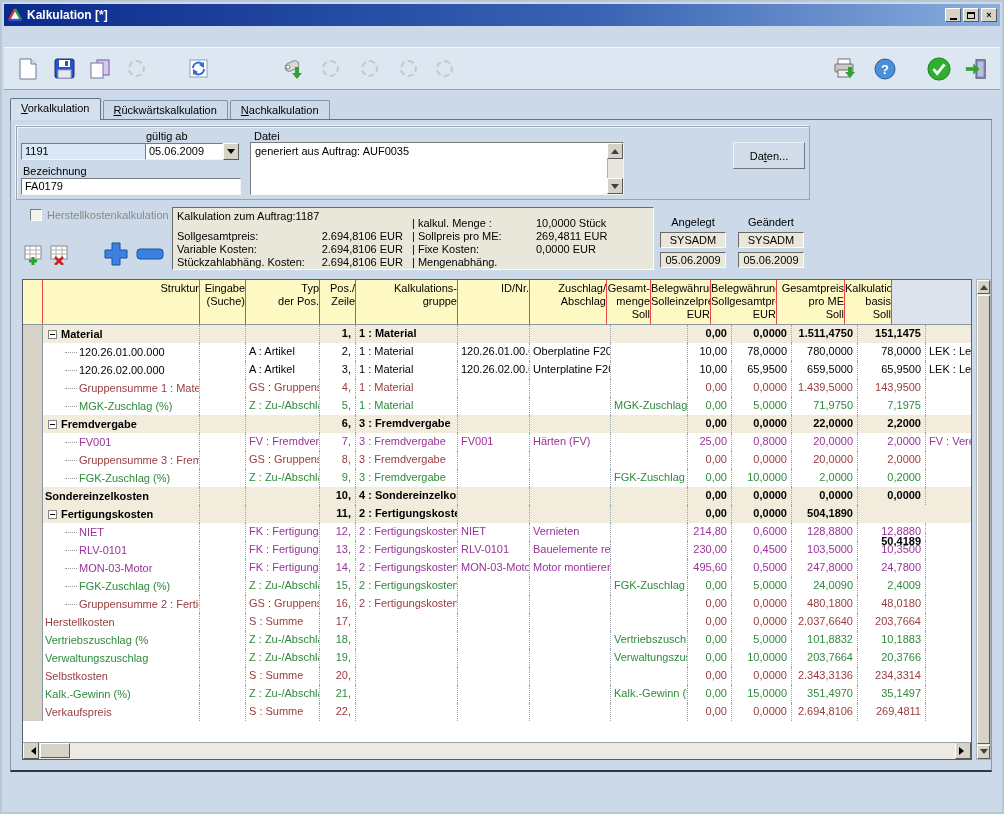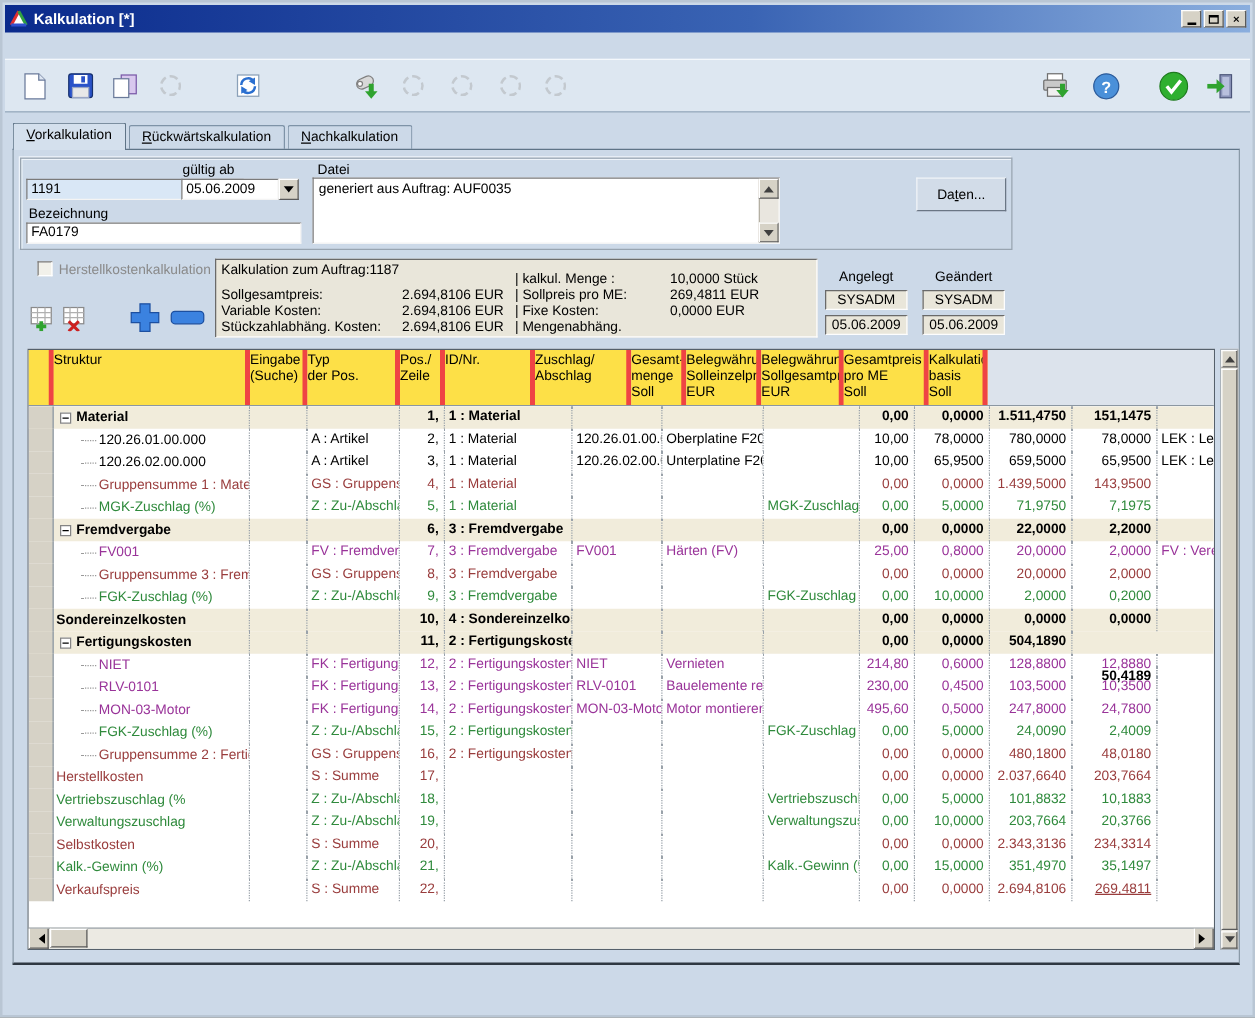--- a/index.html
+++ b/index.html
@@ -57,21 +57,21 @@
   .sl-label{display:inline-block;width:134px;}
   .sl-value{display:inline-block;width:92px;text-align:right;}
   .sr-label{display:inline-block;width:124px;}
   .audit{position:absolute;left:658px;top:214px;width:146px;}
   .audit-col{position:absolute;width:66px;text-align:center;}
   .audit-field{height:16px;background:#e9e6da;border:1px solid;border-color:#6a6a6a #fdfdfd #fdfdfd #6a6a6a;
     line-height:14px;margin-top:4px;}
   
   .datatable{position:absolute;left:20px;top:277px;width:950px;height:481px;border:1px solid #55606b;background:#fff;}
   .thead{display:flex;height:45px;border-bottom:1px solid #8b97a2;background:#dce3ec;}
-  .th{border-right:4px solid #ef4444;text-align:left;line-height:13px;padding-top:2px;overflow:hidden;white-space:nowrap;flex:none;background:#fde047;}
+  .th{border-right:1px solid #ef4444;text-align:right;line-height:13px;padding-top:2px;overflow:hidden;white-space:nowrap;flex:none;background:#fef9c3;}
   .tbody{position:relative;background:#fff;height:417px;overflow:hidden;}
   .trow{display:flex;height:18px;}
   .td{height:18px;line-height:17px;overflow:hidden;white-space:nowrap;border-right:1px dotted #9aa2aa;
     padding:0 3px;flex:none;}
   .td.num{text-align:right;padding-right:4px;}
   .td.sel{background:#d6d2c6;border-right:1px solid #8b97a2;padding:0;}
   .r-group{font-weight:bold;background:#f1ecdb;}
   .r-sum{color:#993c3c;}
   .r-pct{color:#2f8a3c;}
   .r-ext{color:#993399;}
@@ -314,20 +314,24 @@
           <div>(Suche)</div>
         </div>
         <div class="th" style="width: 74px;">
           <div>Typ</div>
           <div>der Pos.</div>
         </div>
         <div class="th" style="width: 36px;">
           <div>Pos./</div>
           <div>Zeile</div>
         </div>
+        <div class="th" style="width: 102px;">
+          <div>Kalkulations-</div>
+          <div>gruppe</div>
+        </div>
         <div class="th" style="width: 72px;">
           <div>ID/Nr.</div>
         </div>
         <div class="th" style="width: 77px;">
           <div>Zuschlag/</div>
           <div>Abschlag</div>
         </div>
         <div class="th" style="width: 44px;">
           <div>Gesamt-</div>
           <div>menge</div>
@@ -756,21 +760,21 @@
           <div class="td" style="width: 46px;"></div>
           <div class="td" style="width: 74px;">S : Summe</div>
           <div class="td num" style="width: 36px;">22,</div>
           <div class="td" style="width: 102px;"></div>
           <div class="td" style="width: 72px;"></div>
           <div class="td" style="width: 81px;"></div>
           <div class="td" style="width: 77px;"></div>
           <div class="td num" style="width: 44px;">0,00</div>
           <div class="td num" style="width: 60px;">0,0000</div>
           <div class="td num" style="width: 66px;">2.694,8106</div>
-          <div class="td num" style="width: 68px; text-decoration: underline;">269,4811</div>
+          <div class="td num" style="width: 68px;">269,4811</div>
           <div class="td" style="width: 47px;"></div>
         </div>
       </div>
     <div class="hscroll">
       <div class="sbtn" style="height:16px;border-top:none">
           <div class="arr-left" style="margin-right:0"></div>
         </div>
       <div class="hthumb"></div>
       <div class="hspacer"></div>
       <div class="sbtn" style="height:16px;border-top:none">

